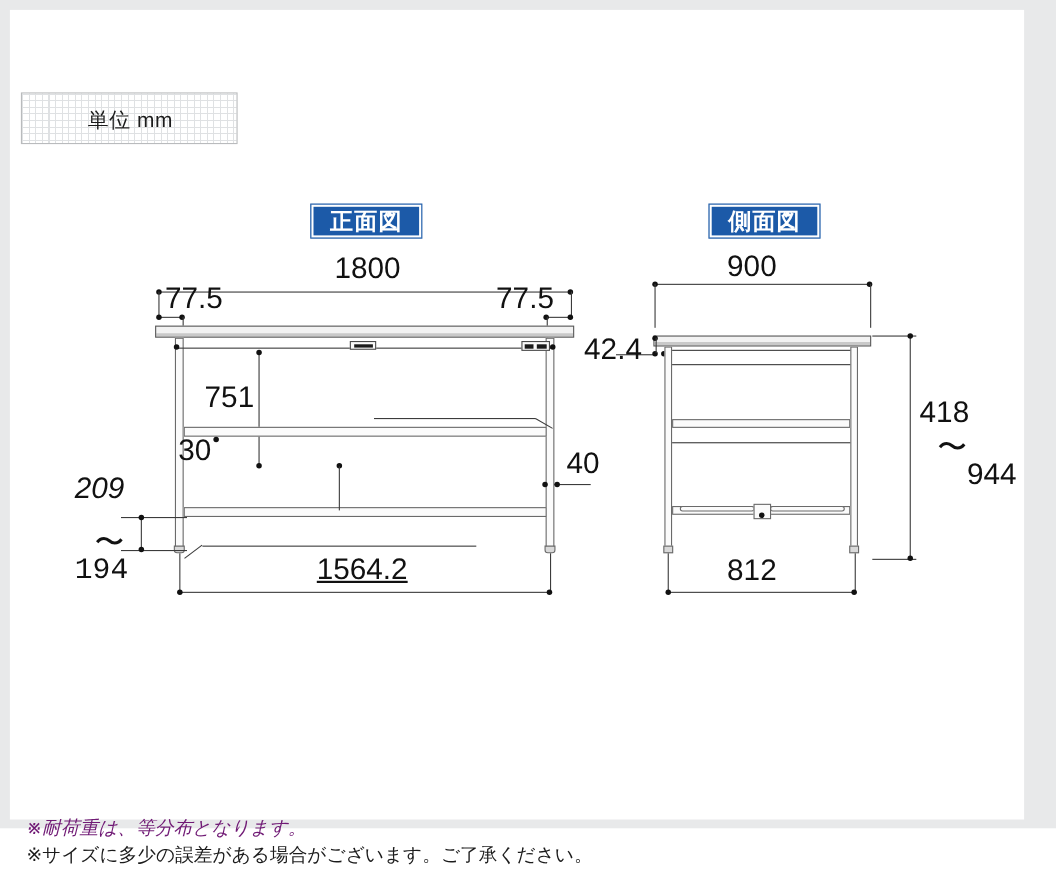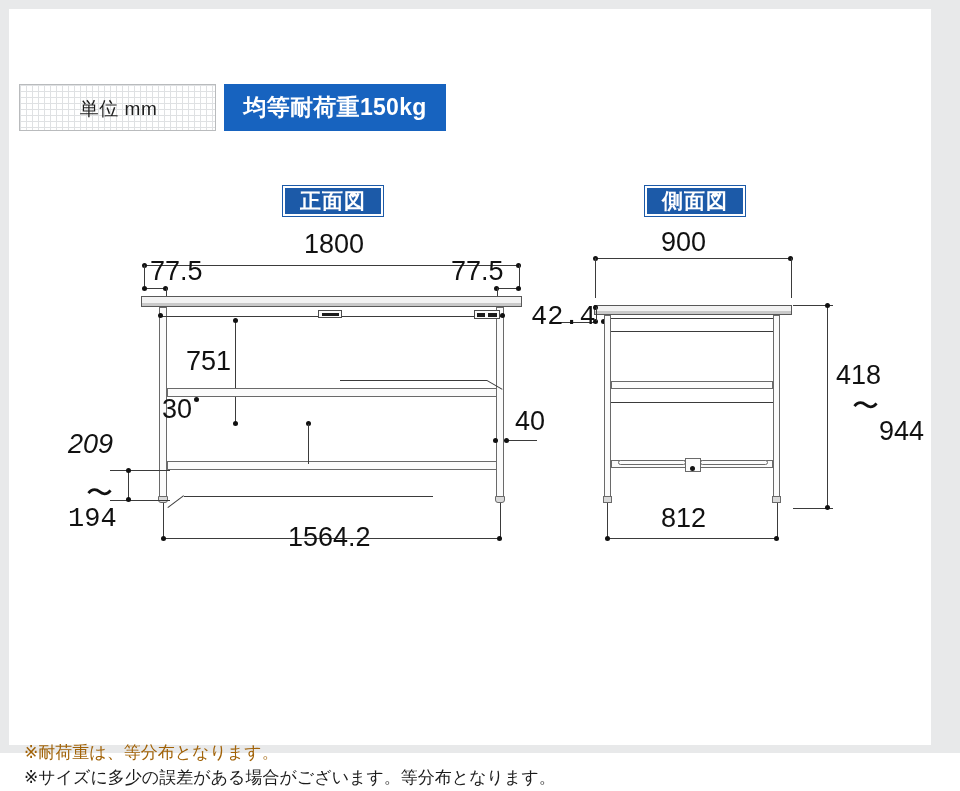--- a/index.html
+++ b/index.html
@@ -47,34 +47,33 @@
   .member{position:absolute;background:#fbfbfb;border:1px solid #6a6a6a;box-sizing:border-box;}
 
   .leader{position:absolute;transform-origin:0 0;height:0;border-top:1px solid #3b3b3b;}
 
   
   .hw{position:absolute;background:#fafafa;border:1px solid #4a4a4a;box-sizing:border-box;}
   .hw i{position:absolute;background:#1b1b1b;display:block;}
 
   
   .note{position:absolute;white-space:nowrap;font-size:17px;}
-  #note-1{left:24px;top:741px;color:#a16207;}
+  #note-1{left:24px;top:741px;color:#701a75;font-style:italic;}
   #note-2{left:24px;top:766px;color:#1b1b1b;}
 </style>
 </head>
 <body>
 
 <div id="root">
   <div class="sheet"></div>
   <div class="sheet-bottom"></div>
 
   <div class="unit-box">
     <div class="unit-text">単位 mm</div>
   </div>
-  <div class="load-badge">均等耐荷重150kg</div>
 
   <div class="view-title" id="title-front">正面図</div>
 
   <div class="hl" style="left:144px;top:265px;width:375px;"></div>
   <div class="dot" style="left:142px;top:263px;"></div>
   <div class="dot" style="left:516px;top:263px;"></div>
   <div class="vl" style="left:144px;top:265px;height:25px;"></div>
   <div class="vl" style="left:519px;top:265px;height:25px;"></div>
   <div class="dim-txt t28" style="left:304px;top:231px;">1800</div>
 
@@ -143,39 +142,39 @@
   <div class="dim-txt t28" style="left:68px;top:506px;font-family:Liberation Mono, monospace;">194</div>
 
   <div class="hl" style="left:184px;top:496px;width:249px;"></div>
   <div class="leader" style="left:184px;top:496px;width:20px;transform:rotate(143deg);"></div>
 
   <div class="vl" style="left:163px;top:503px;height:35px;"></div>
   <div class="vl" style="left:500px;top:503px;height:35px;"></div>
   <div class="hl" style="left:163px;top:538px;width:337px;"></div>
   <div class="dot" style="left:161px;top:536px;"></div>
   <div class="dot" style="left:497px;top:536px;"></div>
-  <div class="dim-txt t28" style="left:288px;top:524px;">1564.2</div>
+  <div class="dim-txt t28" style="left:288px;top:504px;text-decoration:underline;">1564.2</div>
 
   <div class="view-title" id="title-side">側面図</div>
 
   <div class="hl" style="left:595px;top:258px;width:196px;"></div>
   <div class="dot" style="left:593px;top:256px;"></div>
   <div class="dot" style="left:788px;top:256px;"></div>
   <div class="vl" style="left:595px;top:258px;height:40px;"></div>
   <div class="vl" style="left:791px;top:258px;height:40px;"></div>
   <div class="dim-txt t28" style="left:661px;top:229px;">900</div>
 
   <div class="slab" style="left:594px;top:305px;width:198px;height:10px;"></div>
 
   <div class="hl" style="left:560px;top:322px;width:36px;"></div>
   <div class="dot" style="left:593px;top:305px;"></div>
   <div class="dot" style="left:593px;top:319px;"></div>
   <div class="dot" style="left:601px;top:319px;"></div>
   <div class="vl" style="left:596px;top:307px;height:14px;"></div>
-  <div class="dim-txt t28" style="left:531px;top:304px;font-family:Liberation Mono, monospace;">42.4</div>
+  <div class="dim-txt t28" style="left:531px;top:304px;">42.4</div>
 
   <div class="member" style="left:604px;top:315px;width:7px;height:185px;"></div>
   <div class="member" style="left:773px;top:315px;width:7px;height:185px;"></div>
   <div class="member" style="left:603px;top:496px;width:9px;height:7px;background:#d9d9d9;"></div>
   <div class="member" style="left:772px;top:496px;width:9px;height:7px;background:#d9d9d9;"></div>
 
   <div class="hl" style="left:611px;top:318px;width:162px;"></div>
   <div class="hl" style="left:611px;top:331px;width:162px;"></div>
   <div class="member" style="left:611px;top:381px;width:162px;height:8px;"></div>
   <div class="hl" style="left:611px;top:402px;width:162px;"></div>
@@ -196,14 +195,14 @@
   <div class="dim-txt t28" style="left:836px;top:418px;margin-left:43px;">944</div>
 
   <div class="vl" style="left:607px;top:503px;height:35px;"></div>
   <div class="vl" style="left:777px;top:503px;height:35px;"></div>
   <div class="hl" style="left:607px;top:538px;width:170px;"></div>
   <div class="dot" style="left:605px;top:536px;"></div>
   <div class="dot" style="left:774px;top:536px;"></div>
   <div class="dim-txt t28" style="left:661px;top:505px;">812</div>
 
   <div class="note" id="note-1">※耐荷重は、等分布となります。</div>
-  <div class="note" id="note-2">※サイズに多少の誤差がある場合がございます。等分布となります。</div>
+  <div class="note" id="note-2">※サイズに多少の誤差がある場合がございます。ご了承ください。</div>
 </div>
 
 </body></html>

